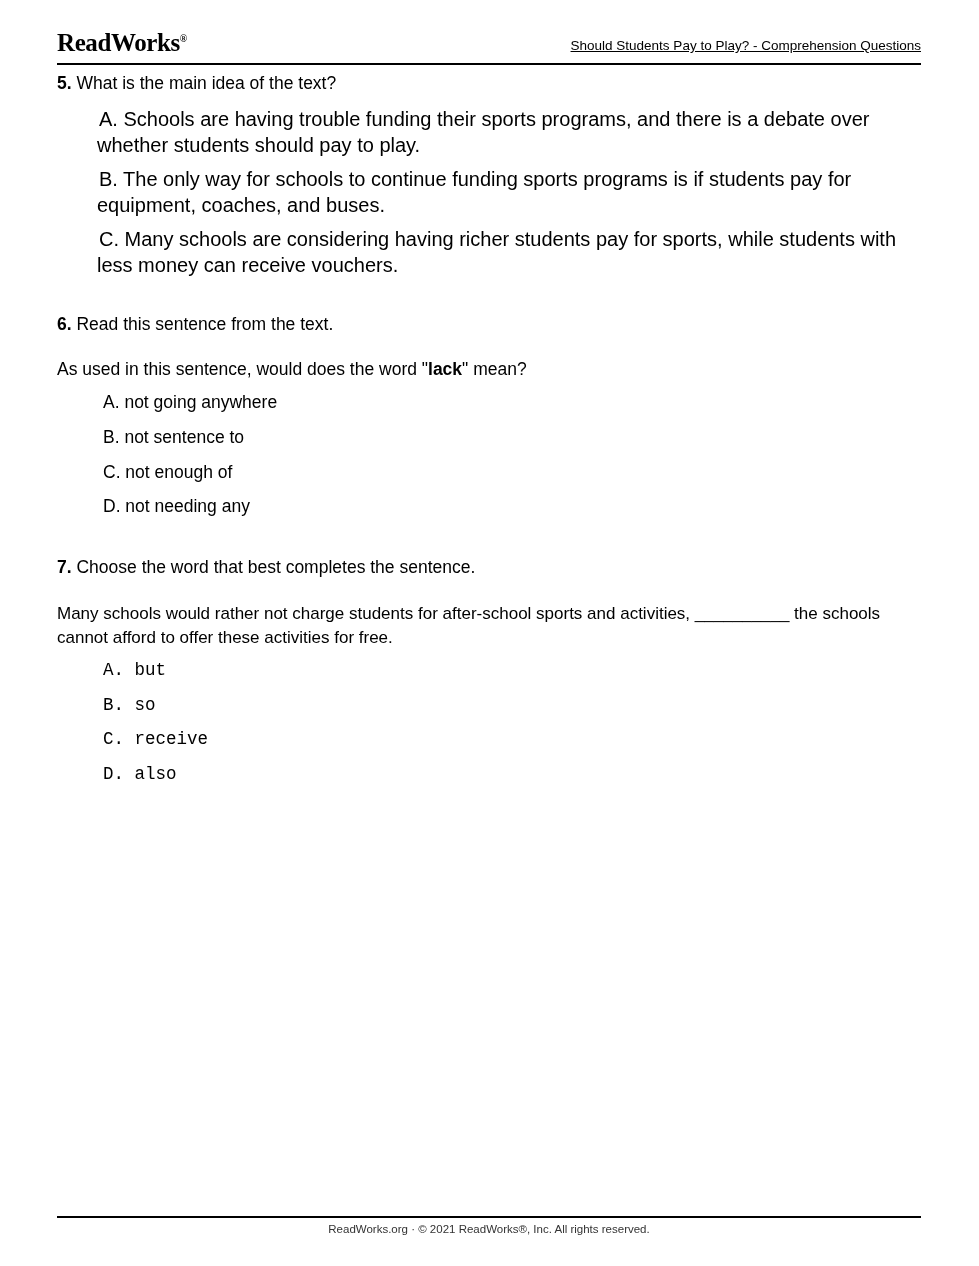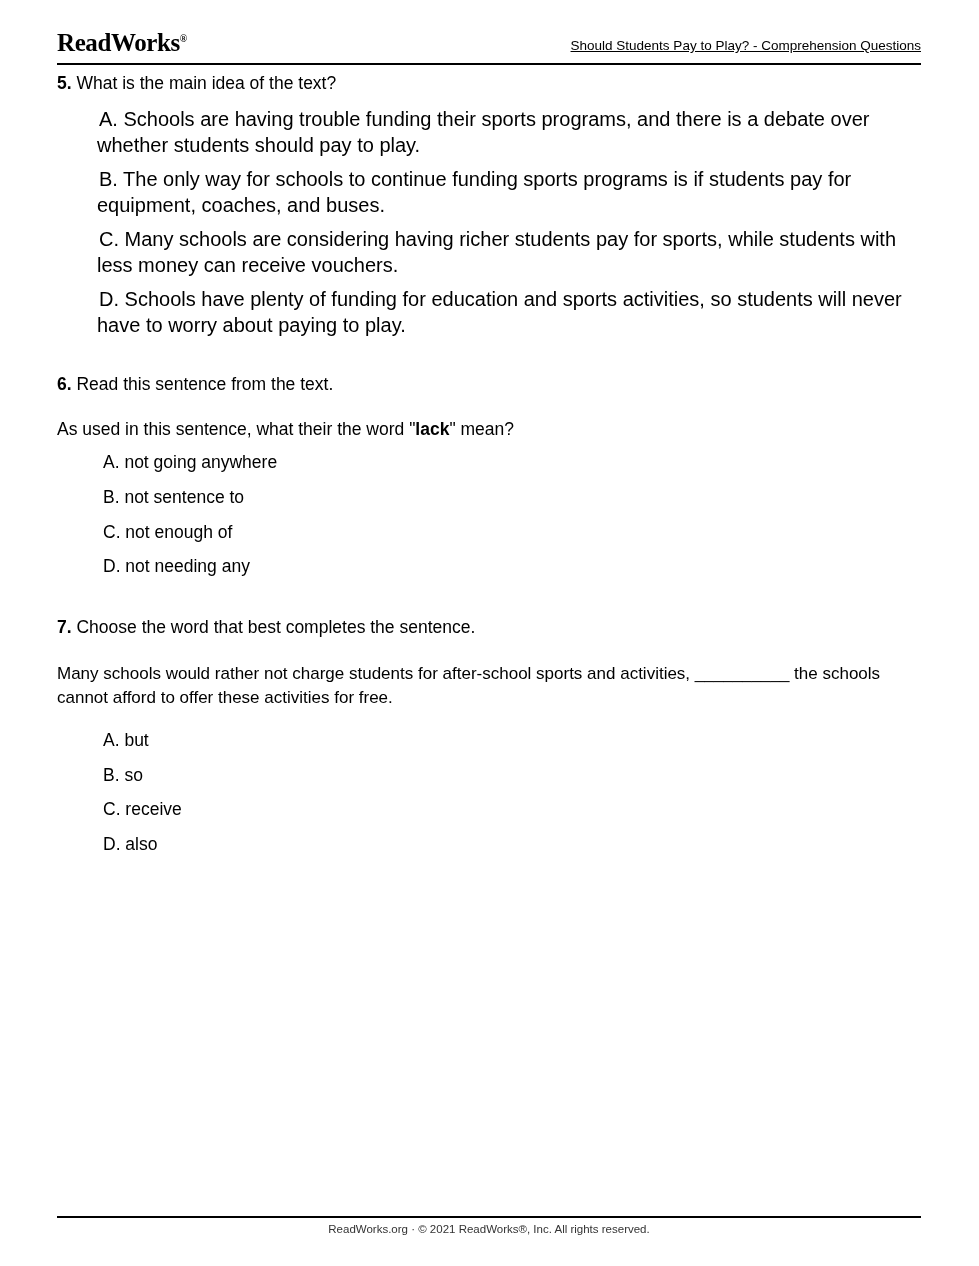--- a/index.html
+++ b/index.html
@@ -157,54 +157,53 @@
 
     <div class="q">
       <div class="q-text">
         <span class="q-num">5.</span>
         <span>What is the main idea of the text?</span>
       </div>
       <div class="choices">
         <div class="choice-indent">A. Schools are having trouble funding their sports programs, and there is a debate over whether students should pay to play.</div>
         <div class="choice-indent">B. The only way for schools to continue funding sports programs is if students pay for equipment, coaches, and buses.</div>
         <div class="choice-indent">C. Many schools are considering having richer students pay for sports, while students with less money can receive vouchers.</div>
-        <div class="choice-indent">D. Schools have plenty of funding for education and sports activities, so students will never have to worry about paying to play.</div>
       </div>
     </div>
 
     <div class="spacer-q6"></div>
 
     <div class="q">
       <div class="q-text">
         <span class="q-num">6.</span>
         <span>Read this sentence from the text.</span>
       </div>
 
 
-      <div class="as-used"><span>As used in this sentence, what their the word "</span><b>lack</b><span>" mean?</span></div>
+      <div class="as-used"><span>As used in this sentence, would does the word "</span><b>lack</b><span>" mean?</span></div>
 
       <div class="choices" style="">
         <div class="choice-simple">A. not going anywhere</div>
         <div class="choice-simple">B. not sentence to</div>
         <div class="choice-simple">C. not enough of</div>
         <div class="choice-simple">D. not needing any</div>
       </div>
     </div>
 
     <div class="spacer-q7"></div>
 
     <div class="q">
       <div class="q-text">
         <span class="q-num">7.</span>
         <span>Choose the word that best completes the sentence.</span>
       </div>
 
       <div class="fill-sentence">Many schools would rather not charge students for after-school sports and activities, __________ the schools cannot afford to offer these activities for free.</div>
 
-      <div class="choices" style="margin-top:18px;">
+      <div class="choices" style="margin-top:8px;font-family:Liberation Mono, monospace;">
         <div class="choice-simple">A. but</div>
         <div class="choice-simple">B. so</div>
         <div class="choice-simple">C. receive</div>
         <div class="choice-simple">D. also</div>
       </div>
     </div>
 
   </div>
 
   <div class="footer-rule"></div>

